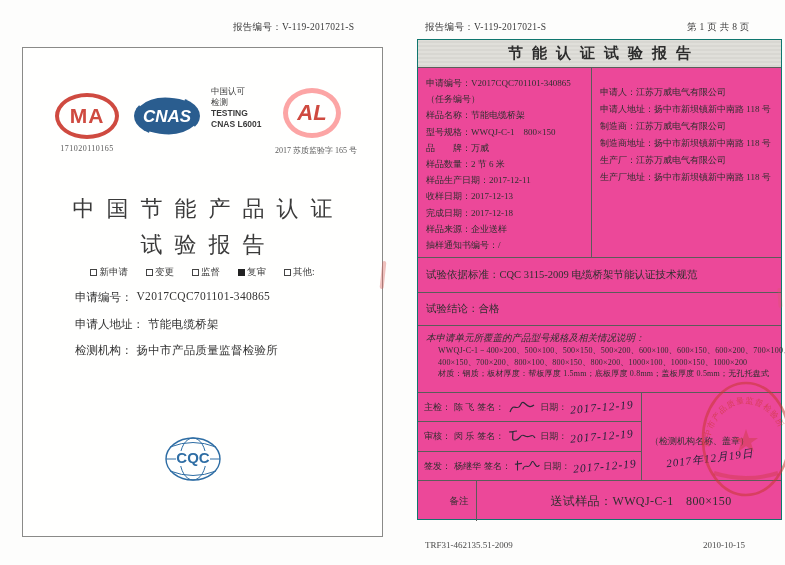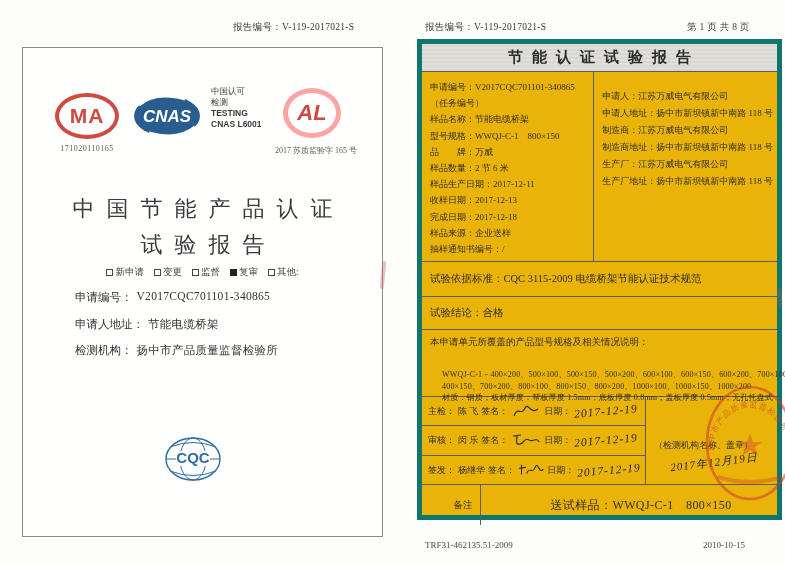--- a/index.html
+++ b/index.html
@@ -18,54 +18,54 @@
   #cnas-logo { left:110px; top:47px; width:68px; height:42px; }
   #cnas-textblock { position:absolute; left:188px; top:38px; font-size:8.5px; line-height:11px; color:#3b3b3b; font-family:"Liberation Sans",sans-serif; }
   #cnas-textblock .b { font-weight:bold; }
   #cal-logo { left:260px; top:40px; width:58px; height:50px; border:5px solid #fca5a5; border-radius:50%; color:#cf4a40; font-weight:bold; font-size:22px; font-style:italic; font-family:"Liberation Sans",sans-serif; }
   #cal-number { position:absolute; left:228px; top:97px; width:130px; text-align:center; font-size:8px; color:#5a5a5a; }
 
   .main-title { position:absolute; left:0; width:100%; text-align:center; font-size:22px; color:#3a3a3a; letter-spacing:12px; text-indent:12px; font-weight:500; }
   #title-1 { top:146px; }
   #title-2 { top:182px; }
 
-  #checkbox-row { position:absolute; left:0; top:218px; width:100%; display:flex; justify-content:center; gap:10px; font-size:9.5px; color:#3e3e3e; }
+  #checkbox-row { position:absolute; left:0; top:218px; width:100%; display:flex; justify-content:center; gap:18px; font-size:9.5px; color:#3e3e3e; }
   .cb { display:flex; align-items:center; gap:2px; }
   .cb-box { display:inline-block; width:7px; height:7px; border:1px solid #444; background:#fff; }
   .cb.checked .cb-box { background:#222; border-color:#222; }
 
   #left-fields { position:absolute; left:52px; top:242px; }
   .field-row { display:flex; font-size:11.5px; margin-bottom:11.5px; color:#333; }
   .field-row .f-label { white-space:pre; }
   .field-row .f-value { margin-left:4px; letter-spacing:.3px; }
 
   #cqc-logo { position:absolute; left:141px; top:388px; }
 
   
   #right-report-no { position:absolute; left:425px; top:21px; }
   #right-page-no { position:absolute; left:687px; top:21px; }
 
-  #report-table { position:absolute; left:417px; top:39px; width:365px; height:481px; border:5px solid #0f766e; background:#eab308; }
+  #report-table { position:absolute; left:417px; top:39px; width:365px; height:481px; border:1px solid #0f766e; background:#ec4899; }
   .t-row { position:absolute; left:0; width:100%; border-bottom:1px solid #5c5c5a; }
 
   #row-title { top:0; height:28px; display:flex; align-items:center; justify-content:center;
     background:repeating-linear-gradient(0deg,#d8d7d2 0 2px,#e0dfda 2px 4px);
     font-size:15px; font-weight:bold; letter-spacing:9px; text-indent:9px; color:#2c2c2c; }
 
   #row-info { top:28px; height:190px; display:flex; }
   #cell-sample { width:174px; border-right:1px solid #5c5c5a; padding:7px 6px 0 8px; }
   #cell-sample .info-line { font-size:9px; line-height:16.2px; white-space:nowrap; }
   #cell-applicant { flex:1; padding:16px 4px 0 8px; }
   #cell-applicant .info-line { font-size:9px; line-height:17px; white-space:nowrap; }
 
   #row-standard { top:218px; height:35px; padding:10px 8px 0 8px; font-size:10.5px; }
   #row-conclusion { top:253px; height:33px; padding:9px 8px 0 8px; font-size:10.5px; }
 
   #row-coverage { top:286px; height:67px; padding:6px 6px 0 8px; }
-  #coverage-heading { font-size:9.5px; margin-bottom:20px; }
+  #coverage-heading { font-size:9.5px; margin-bottom:0;font-style:italic; }
   .coverage-line { font-size:8px; line-height:11.5px; margin-left:12px; letter-spacing:.2px; white-space:nowrap; }
 
   #row-signatures { top:353px; height:88px; }
   #sig-left { position:absolute; left:0; top:0; width:224px; height:100%; border-right:1px solid #5c5c5a; }
   .sig-row { height:29.33px; border-bottom:1px solid #5c5c5a; display:flex; align-items:center; gap:3px; padding:0 4px 0 6px; font-size:9px; white-space:nowrap; }
   .sig-row:last-child { border-bottom:none; }
   .handwriting { font-style:italic; color:#23233a; font-size:11.5px; transform:rotate(-5deg); letter-spacing:1px; }
   #stamp-cell { position:absolute; left:224px; top:0; right:0; height:100%; }
   #stamp-caption { position:absolute; left:8px; top:42px; font-size:9px; color:#333; }
   #stamp-date { position:absolute; left:24px; top:58px; font-size:11px; transform:rotate(-7deg); }

